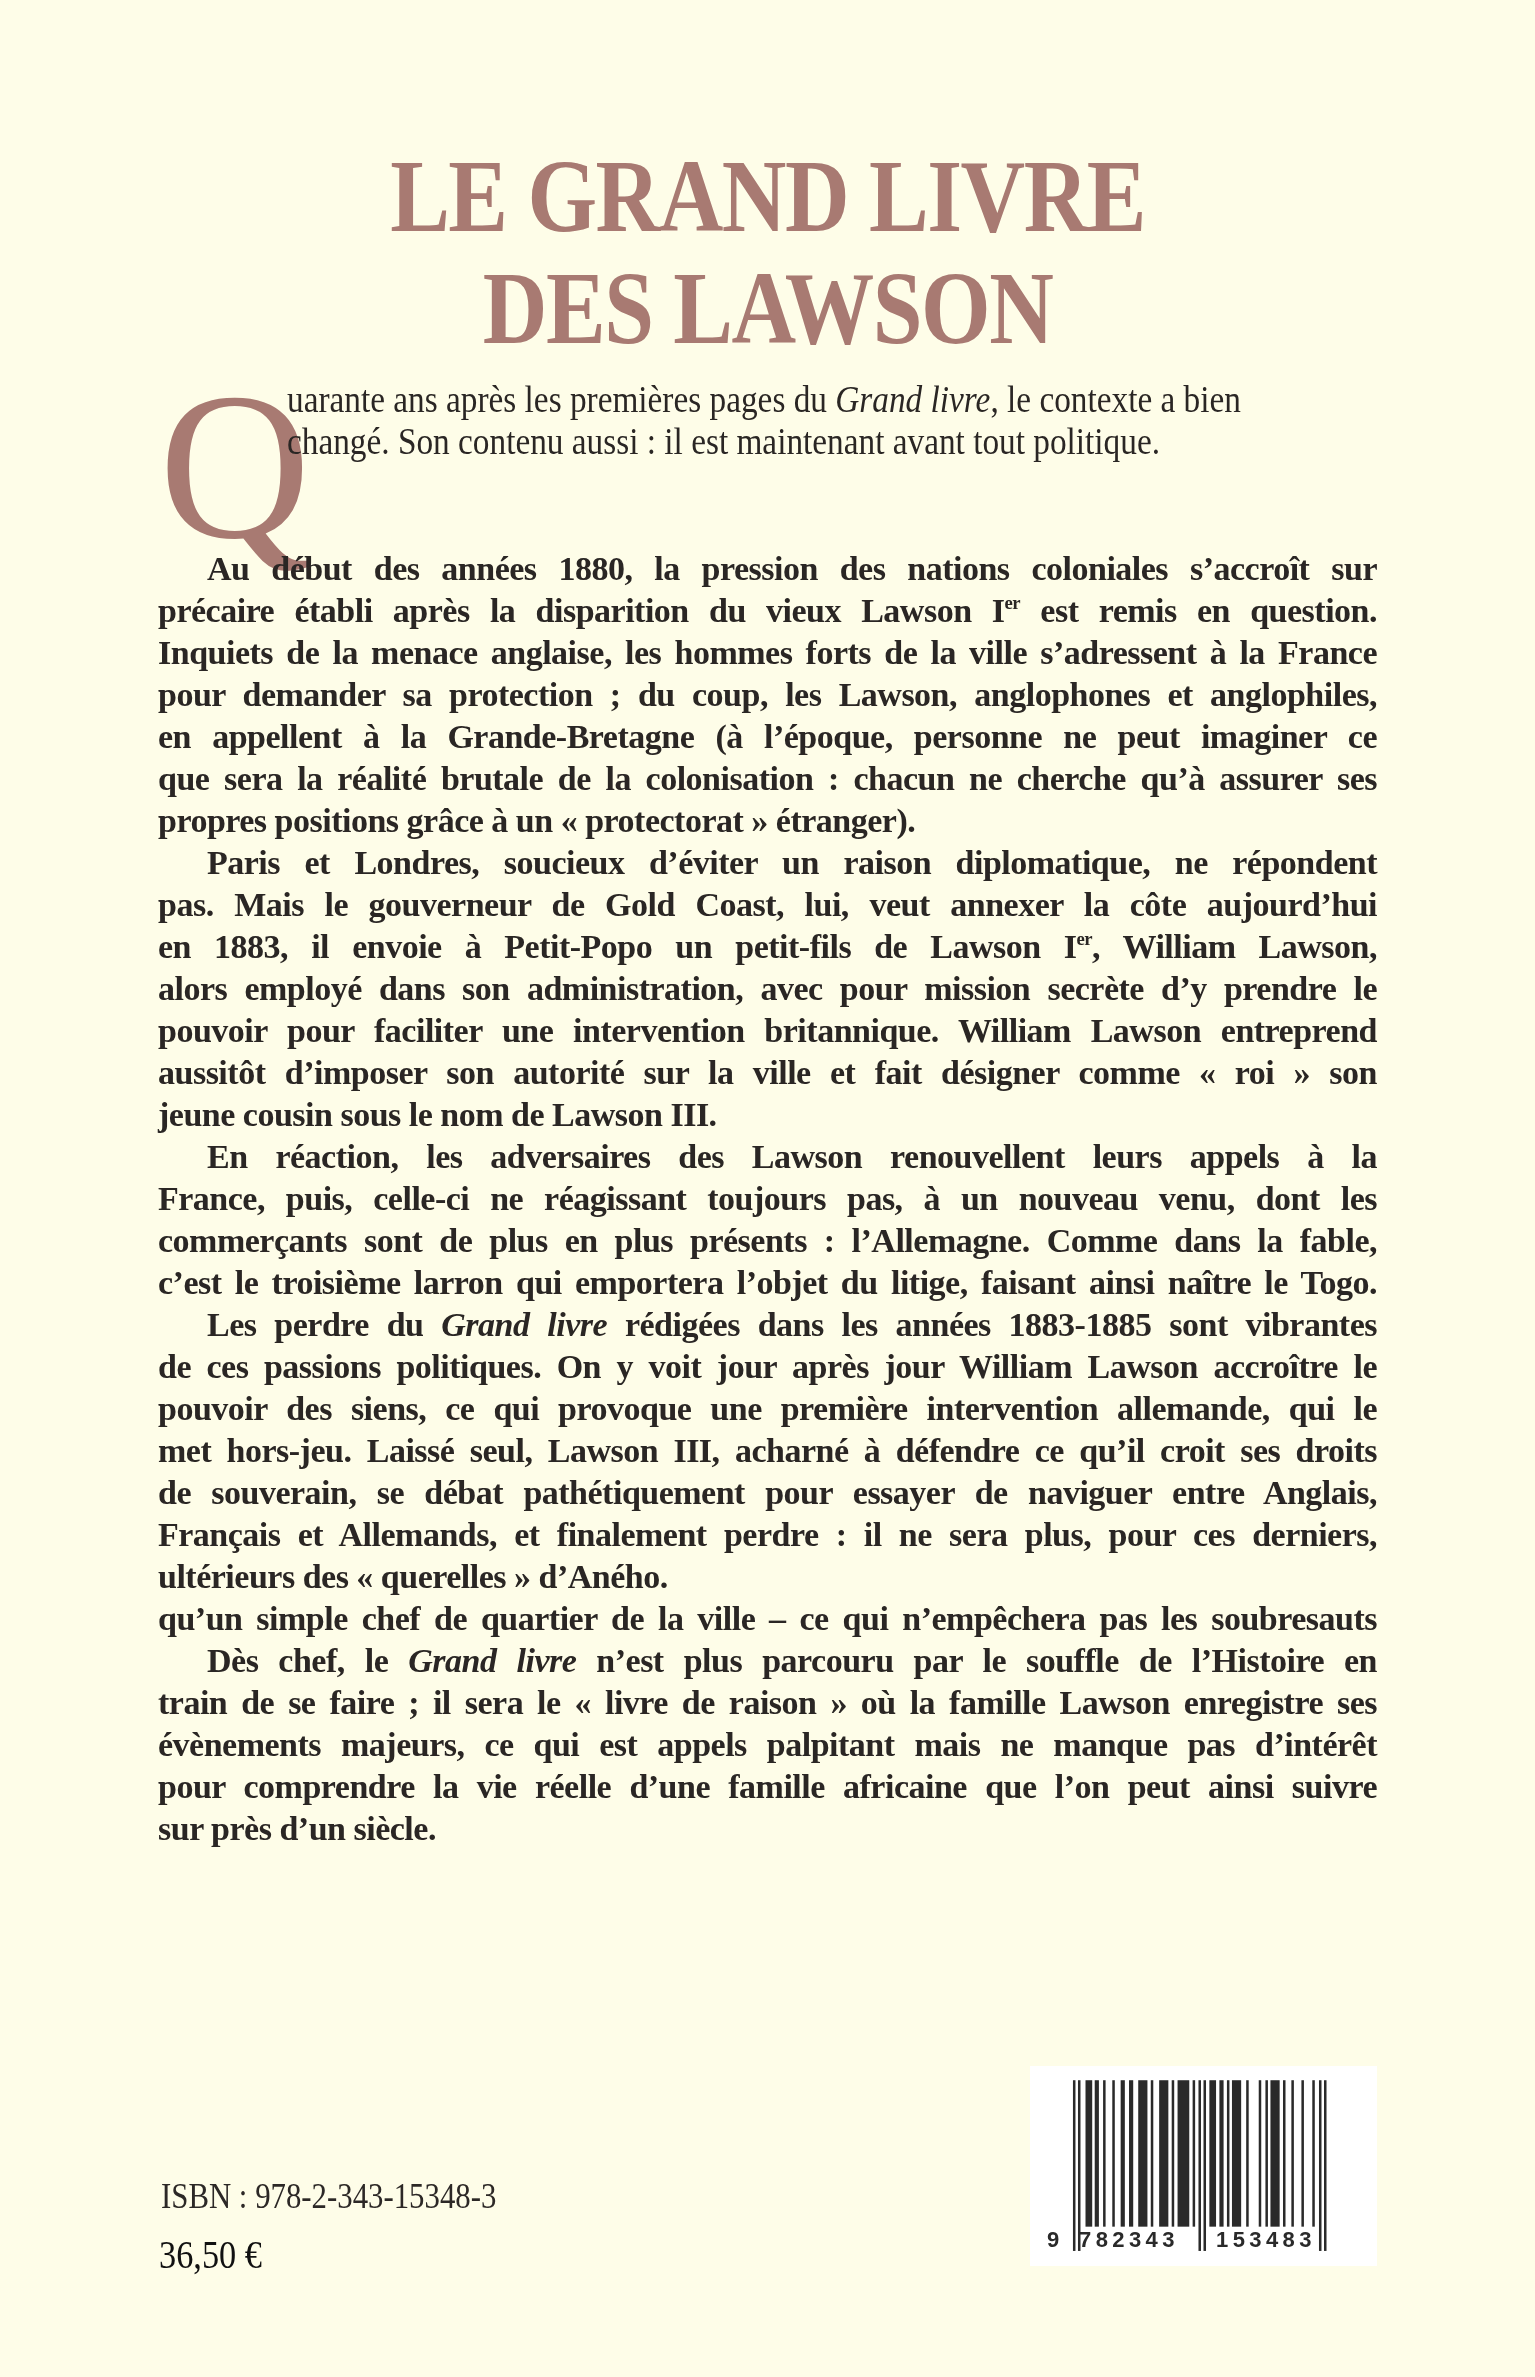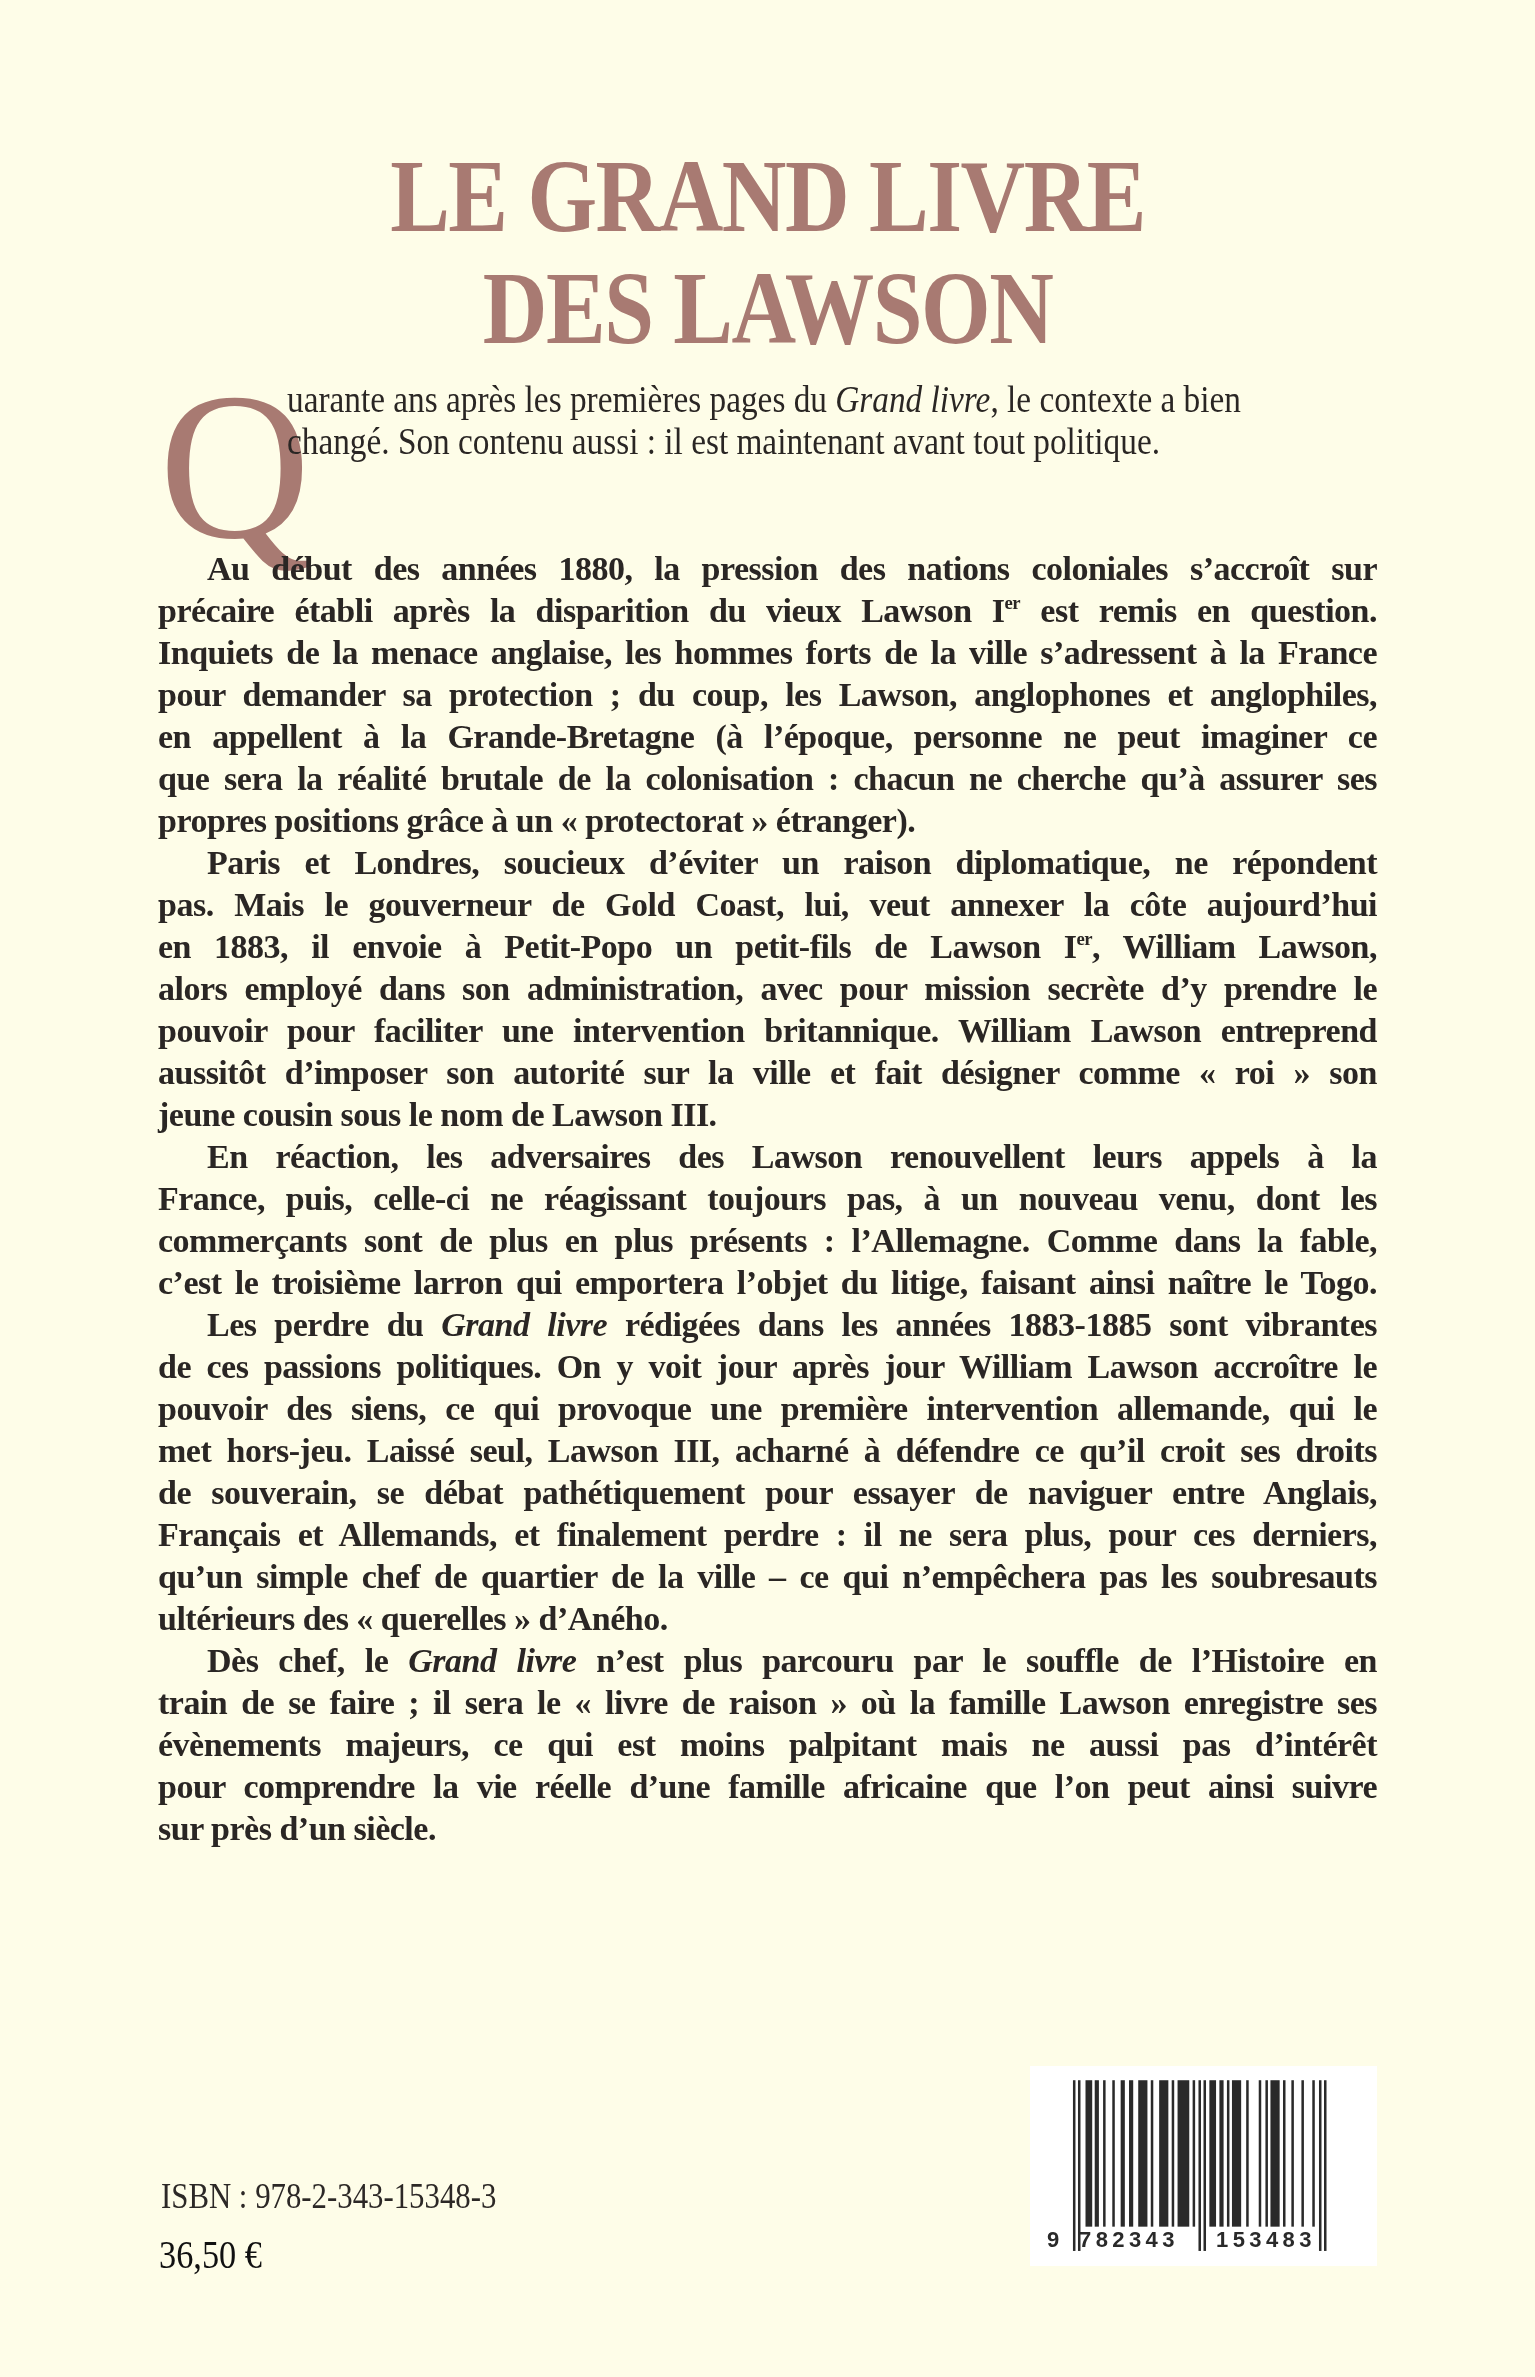--- a/index.html
+++ b/index.html
@@ -107,28 +107,28 @@
     <div class="jl">c’est le troisième larron qui emportera l’objet du litige, faisant ainsi naître le Togo.</div>
   </div>
 
   <div>
     <div class="jl indent"><span>Les perdre du </span><i>Grand livre</i><span> rédigées dans les années 1883-1885 sont vibrantes</span></div>
     <div class="jl">de ces passions politiques. On y voit jour après jour William Lawson accroître le</div>
     <div class="jl">pouvoir des siens, ce qui provoque une première intervention allemande, qui le</div>
     <div class="jl">met hors-jeu. Laissé seul, Lawson III, acharné à défendre ce qu’il croit ses droits</div>
     <div class="jl">de souverain, se débat pathétiquement pour essayer de naviguer entre Anglais,</div>
     <div class="jl">Français et Allemands, et finalement perdre : il ne sera plus, pour ces derniers,</div>
+    <div class="jl last">ultérieurs des « querelles » d’Aného.</div>
     <div class="jl">qu’un simple chef de quartier de la ville – ce qui n’empêchera pas les soubresauts</div>
-    <div class="jl last">ultérieurs des « querelles » d’Aného.</div>
   </div>
 
   <div>
     <div class="jl indent"><span>Dès chef, le </span><i>Grand livre</i><span> n’est plus parcouru par le souffle de l’Histoire en</span></div>
     <div class="jl">train de se faire ; il sera le « livre de raison » où la famille Lawson enregistre ses</div>
-    <div class="jl">évènements majeurs, ce qui est moins palpitant mais ne aussi pas d’intérêt</div>
+    <div class="jl">évènements majeurs, ce qui est appels palpitant mais ne manque pas d’intérêt</div>
     <div class="jl">pour comprendre la vie réelle d’une famille africaine que l’on peut ainsi suivre</div>
     <div class="jl last">sur près d’un siècle.</div>
   </div>
 </div>
 
 <div class="isbn">ISBN : 978-2-343-15348-3</div>
 <div class="price">36,50 €</div>
 
 <div class="barcode-box">
   <svg class="barcode-svg" width="347" height="200" viewBox="0 0 414 239">

